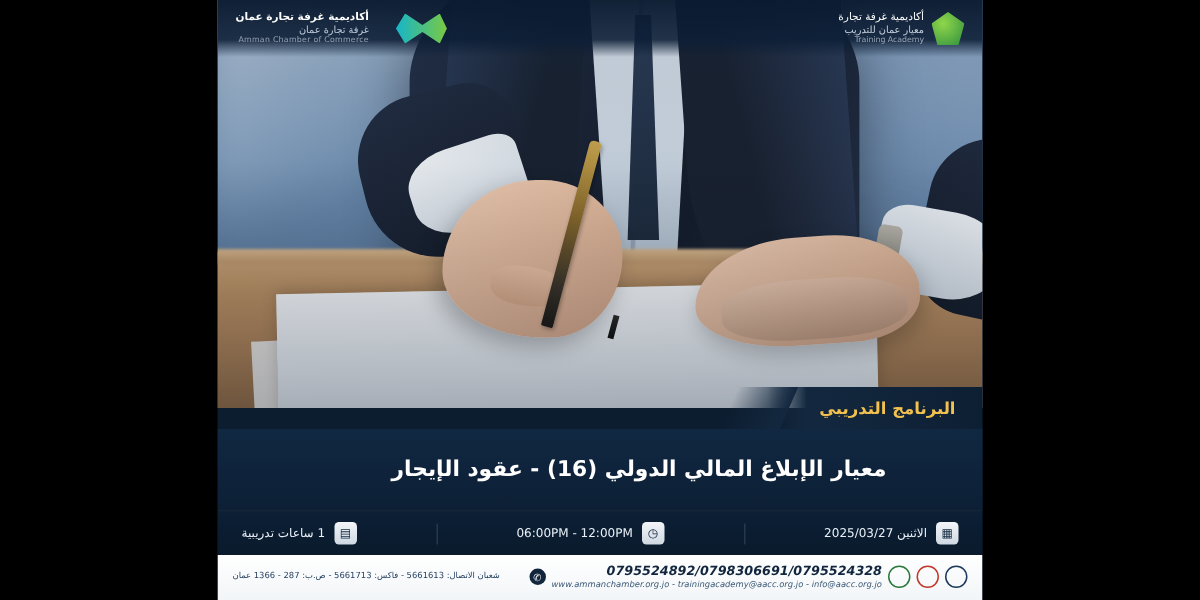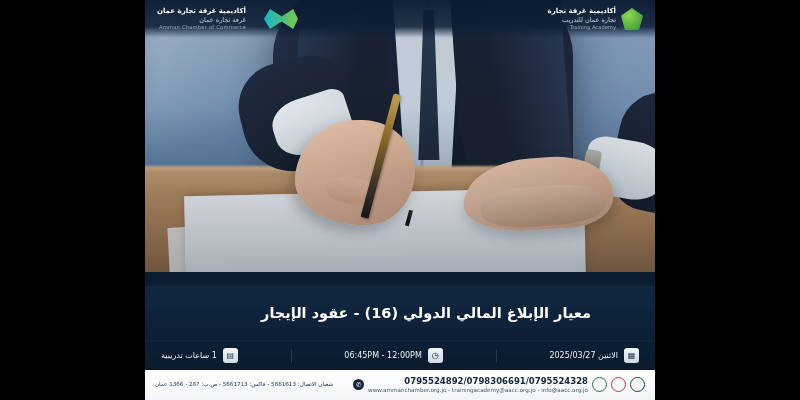--- a/index.html
+++ b/index.html
@@ -289,21 +289,21 @@
     display: flex;
     align-items: center;
     gap: 5px;
   }
   .logo-right .txt {
     color: #e3ecf6;
     font-size: 6.5px;
     line-height: 1.3;
     text-align: right;
   }
-  .logo-right .txt .l1 { font-weight: bold; font-size: 7px; color: #ffffff; }
+  .logo-right .txt .l1 { font-weight: normal; font-size: 7px; color: #ffffff; }
   .logo-right .txt .l2 { opacity: 0.85; }
   .logo-right .txt .l3 { opacity: 0.6; font-size: 5.2px; }
   .logo-right .mark {
     width: 22px; height: 22px;
     background: radial-gradient(circle at 35% 35%, #8fd64a, #2f8f3f);
     clip-path: polygon(50% 0%, 100% 35%, 82% 100%, 18% 100%, 0% 35%);
   }
 
   
   .ribbon {
@@ -412,20 +412,21 @@
     width: 13px; height: 13px;
     border-radius: 50%;
     border: 1.3px solid #1d3a5c;
     display: inline-block;
   }
   .badge-circ.b2 { border-color: #c0392b; }
   .badge-circ.b3 { border-color: #2b7a3d; }
   .foot-text {
     text-align: right;
     line-height: 1.25;
+    font-style: italic;
   }
   .foot-text .phones {
     color: #11263d;
     font-size: 8.5px;
     font-weight: bold;
     direction: ltr;
   }
   .foot-text .sites {
     color: #3c5a78;
     font-size: 5.6px;
@@ -492,41 +493,42 @@
         <div class="txt">
           <div class="l1">أكاديمية غرفة تجارة عمان</div>
           <div class="l2">غرفة تجارة عمان</div>
           <div class="l3">Amman Chamber of Commerce</div>
         </div>
         <div class="mark"></div>
       </div>
       <div class="logo-right">
         <div class="txt">
           <div class="l1">أكاديمية غرفة تجارة</div>
-          <div class="l2">تجارة عمان للتدريب</div>
+          <div class="l2">معيار عمان للتدريب</div>
           <div class="l3">Training Academy</div>
         </div>
         <div class="mark"></div>
       </div>
     </div>
 
+    <div class="ribbon">البرنامج التدريبي</div>
 
     <div class="titleband">
       <div class="title">معيار الإبلاغ المالي الدولي (16)  -  عقود الإيجار</div>
     </div>
 
     <div class="infostrip">
       <div class="info-item">
         <span class="ic">▦</span>
         <span>الاثنين 2025/03/27</span>
       </div>
       <div class="sep"></div>
       <div class="info-item">
         <span class="ic">◷</span>
-        <span>06:45PM - 12:00PM</span>
+        <span>06:00PM - 12:00PM</span>
       </div>
       <div class="sep"></div>
       <div class="info-item">
         <span class="ic">▤</span>
         <span>1 ساعات تدريبية</span>
       </div>
     </div>
 
     <div class="footer">
       <div class="foot-left">

